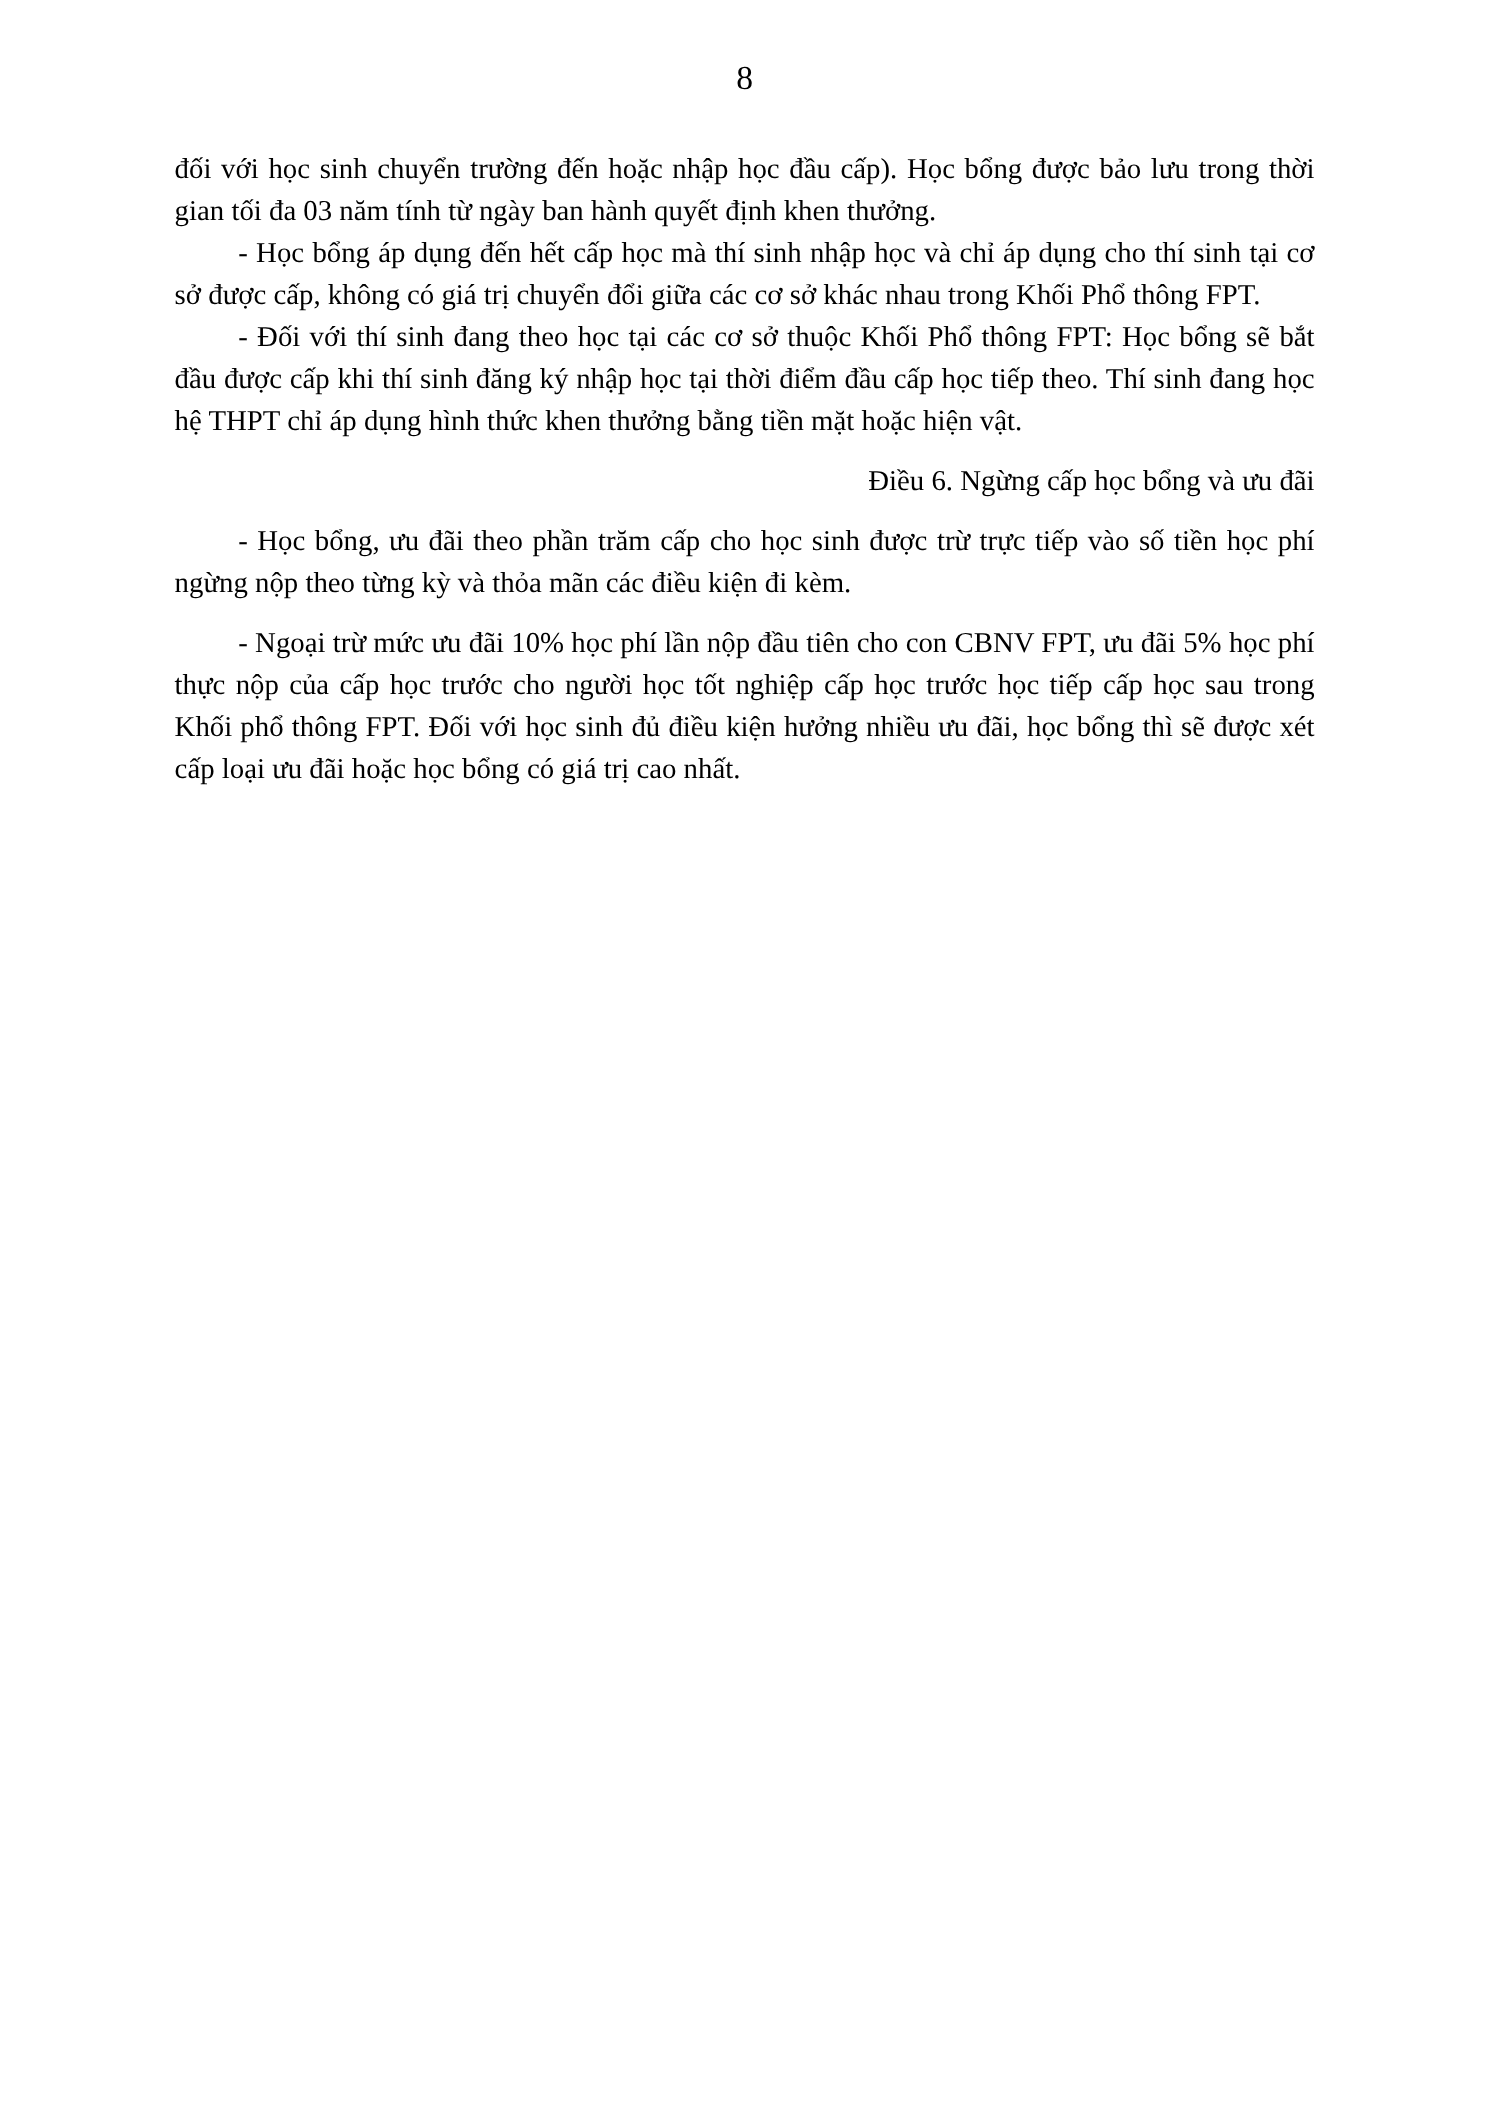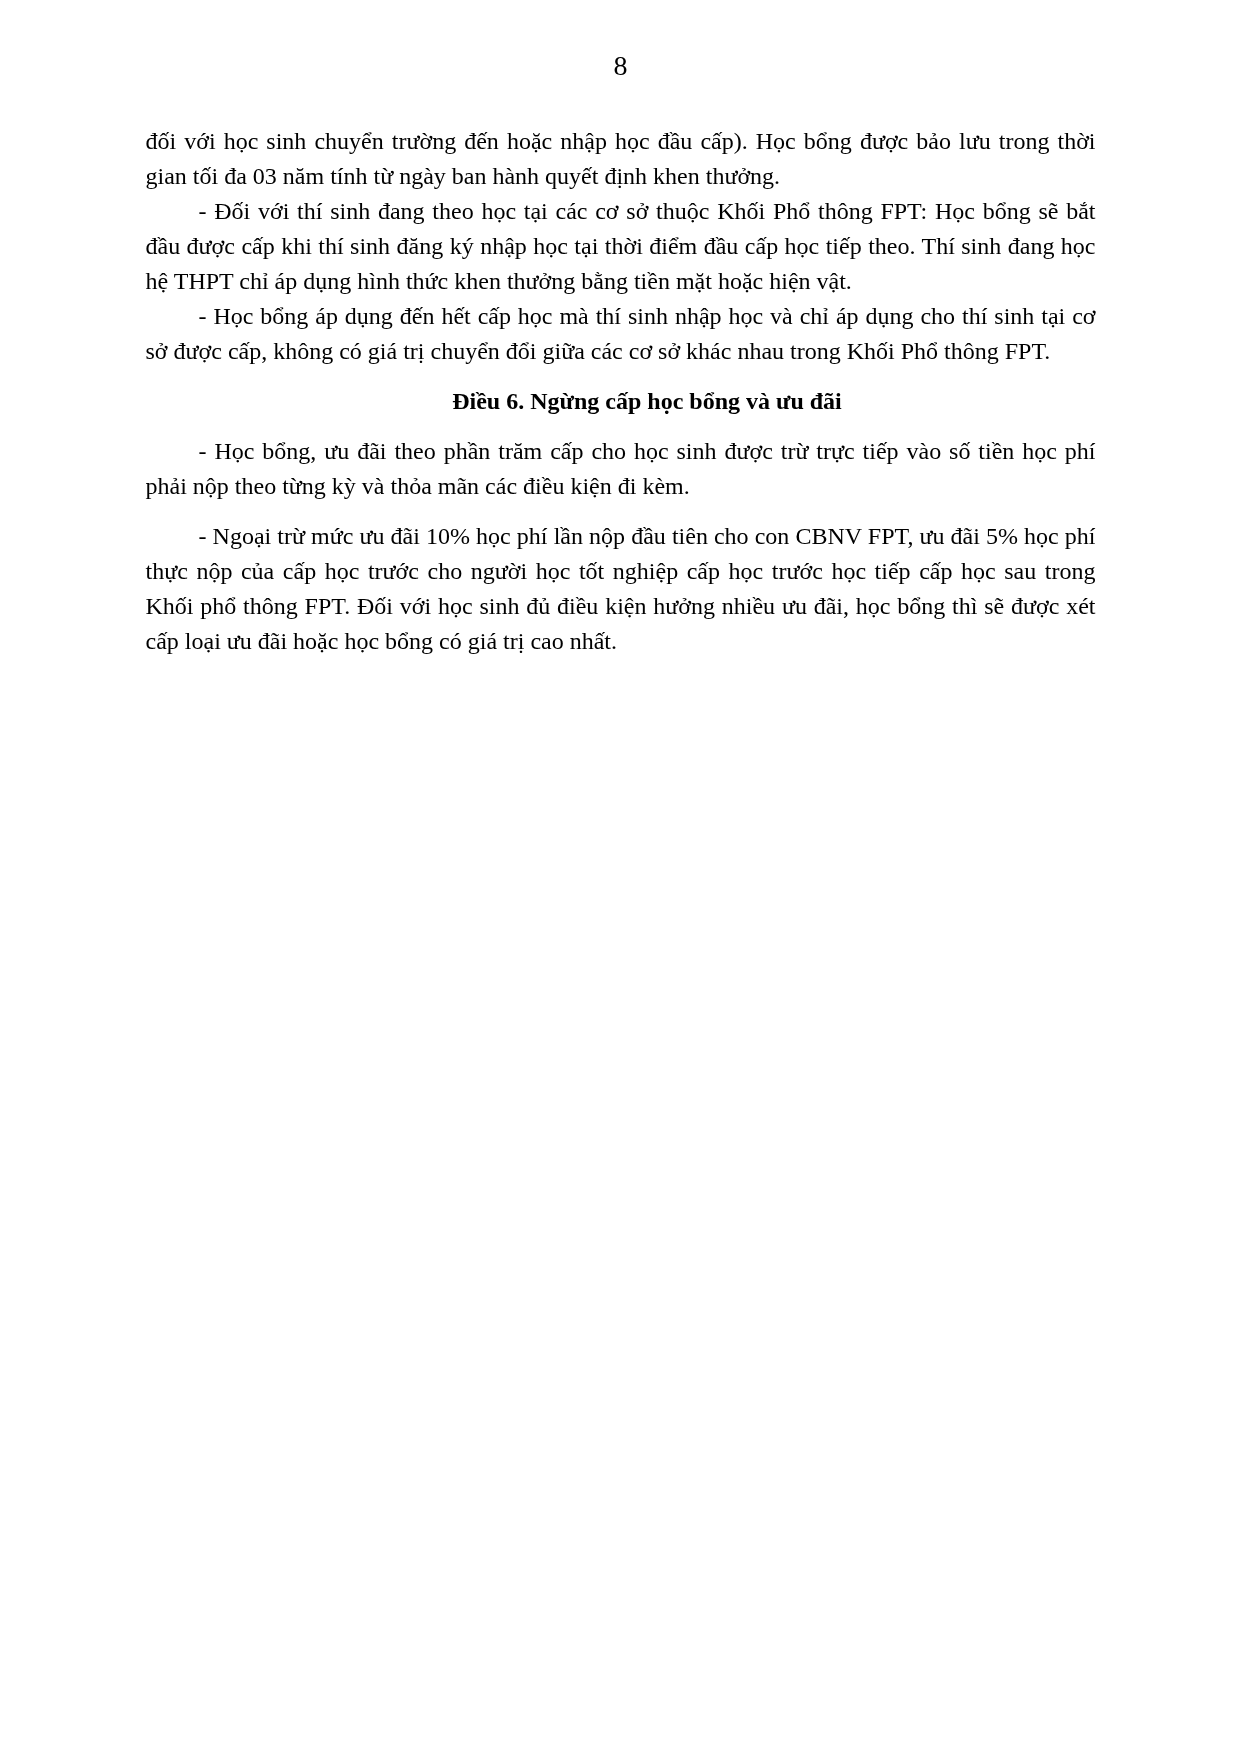--- a/index.html
+++ b/index.html
@@ -34,44 +34,44 @@
     padding: 0;
     text-indent: 53px;
   }
   .content p.no-indent {
     text-indent: 0;
   }
   .content p.gap {
     margin-top: 15px;
   }
   .content p.heading {
-    font-weight: bold;
-    text-align: center;
+    font-weight: normal;
+    text-align: right;
   }
 </style>
 </head>
 <body>
 
 <div class="page">
 
   <div class="page-number">8</div>
 
   <div class="content">
 
     <p class="no-indent">đối với học sinh chuyển trường đến hoặc nhập học đầu cấp). Học bổng được bảo lưu trong thời gian tối đa 03 năm tính từ ngày ban hành quyết định khen thưởng.</p>
 
+    <p>- Học bổng áp dụng đến hết cấp học mà thí sinh nhập học và chỉ áp dụng cho thí sinh tại cơ sở được cấp, không có giá trị chuyển đổi giữa các cơ sở khác nhau trong Khối Phổ thông FPT.</p>
+
     <p>- Đối với thí sinh đang theo học tại các cơ sở thuộc Khối Phổ thông FPT: Học bổng sẽ bắt đầu được cấp khi thí sinh đăng ký nhập học tại thời điểm đầu cấp học tiếp theo. Thí sinh đang học hệ THPT chỉ áp dụng hình thức khen thưởng bằng tiền mặt hoặc hiện vật.</p>
-
-    <p>- Học bổng áp dụng đến hết cấp học mà thí sinh nhập học và chỉ áp dụng cho thí sinh tại cơ sở được cấp, không có giá trị chuyển đổi giữa các cơ sở khác nhau trong Khối Phổ thông FPT.</p>
 
     <p class="heading gap">Điều 6. Ngừng cấp học bổng và ưu đãi</p>
 
 
 
 
 
-    <p class="gap">- Học bổng, ưu đãi theo phần trăm cấp cho học sinh được trừ trực tiếp vào số tiền học phí phải nộp theo từng kỳ và thỏa mãn các điều kiện đi kèm.</p>
+    <p class="gap">- Học bổng, ưu đãi theo phần trăm cấp cho học sinh được trừ trực tiếp vào số tiền học phí ngừng nộp theo từng kỳ và thỏa mãn các điều kiện đi kèm.</p>
 
     <p class="gap">- Ngoại trừ mức ưu đãi 10% học phí lần nộp đầu tiên cho con CBNV FPT, ưu đãi 5% học phí thực nộp của cấp học trước cho người học tốt nghiệp cấp học trước học tiếp cấp học sau trong Khối phổ thông FPT. Đối với học sinh đủ điều kiện hưởng nhiều ưu đãi, học bổng thì sẽ được xét cấp loại ưu đãi hoặc học bổng có giá trị cao nhất.</p>
 
 
   </div>
 </div>
 
 </body></html>

